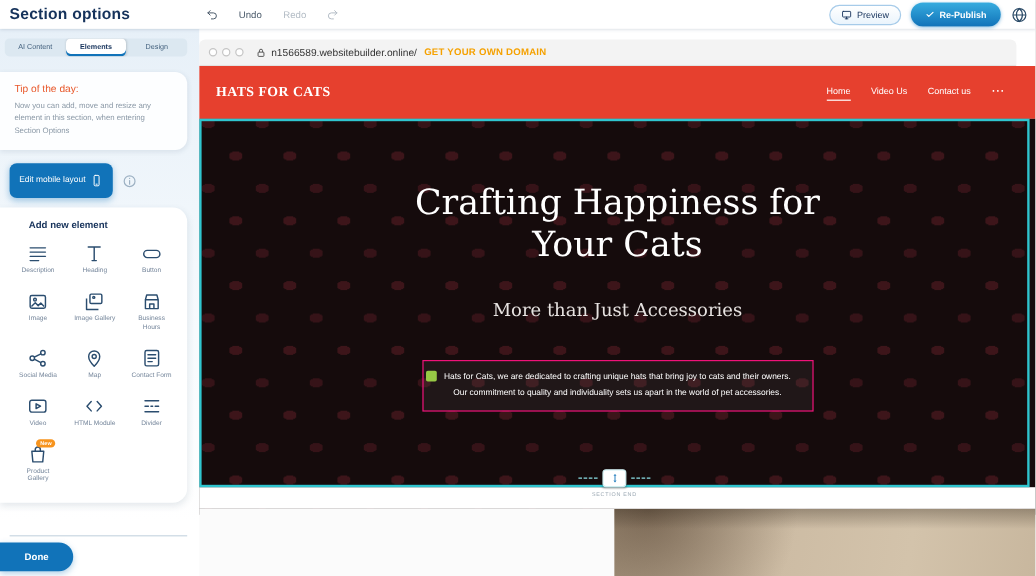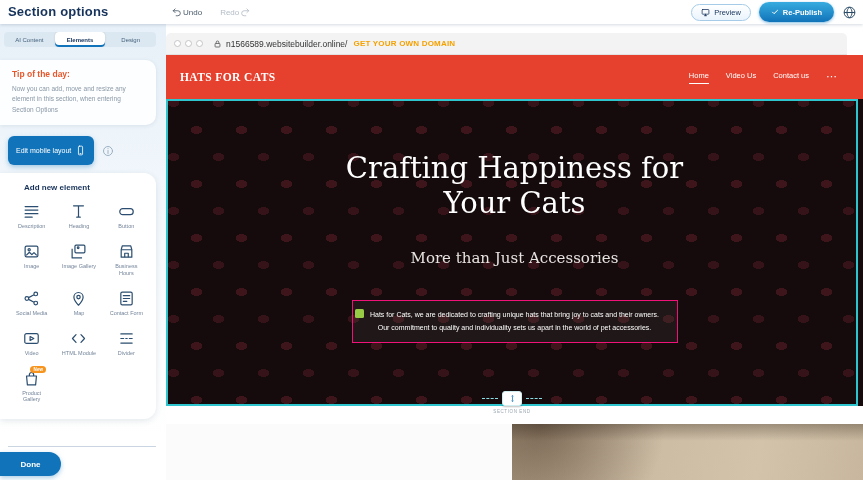--- a/index.html
+++ b/index.html
@@ -3,38 +3,38 @@
 <meta charset="utf-8">
 <style>
   html,body{margin:0;padding:0;background:#fff;}
   #app{position:relative;width:863px;height:480px;overflow:hidden;font-family:"Liberation Sans",sans-serif;background:#fff;}
   button{font-family:inherit;}
 
   
   .topbar{position:absolute;top:0;left:0;right:0;height:24px;background:#fff;box-shadow:0 1px 3px rgba(20,50,90,.18);z-index:40;}
   .tb-title{position:absolute;left:8px;top:4px;margin:0;font-size:13px;font-weight:700;color:#15325b;letter-spacing:.2px;}
   .history{position:absolute;left:172px;top:0;height:24px;display:flex;align-items:center;gap:18px;}
-  .hist-btn{display:flex;align-items:center;gap:1px;background:none;border:0;padding:0;font-size:8px;color:#4a5a6a;cursor:pointer;text-align:center;}
+  .hist-btn{display:flex;align-items:center;gap:17px;background:none;border:0;padding:0;font-size:8px;color:#4a5a6a;cursor:pointer;text-align:center;}
   .hist-btn svg{width:10px;height:10px;}
   .hist-btn.disabled{color:#b3bcc5;}
   .tb-right{position:absolute;right:6px;top:0;height:24px;display:flex;align-items:center;gap:8px;}
   .preview-btn{display:flex;align-items:center;gap:4px;height:17px;padding:0 9px;border:1px solid #a6cbe9;border-radius:9px;background:linear-gradient(#ffffff,#eaf4fc);font-size:7.5px;color:#15325b;cursor:pointer;margin-left:40px;}
   .preview-btn svg{width:9px;height:9px;}
   .republish-btn{display:flex;align-items:center;gap:4px;height:20px;padding:0 12px;border:0;border-radius:11px;background:linear-gradient(#37acdf,var(--accent-blue,#0e7cc4));color:#fff;font-size:7.5px;font-weight:700;cursor:pointer;box-shadow:0 1px 3px rgba(14,124,196,.5);}
   .republish-btn svg{width:8px;height:8px;}
   .globe-btn{background:none;border:0;padding:0;width:15px;height:15px;color:#2a4a67;cursor:pointer;}
   .globe-btn svg{width:15px;height:15px;}
 
   
   .sidebar{position:absolute;top:24px;left:0;bottom:0;width:166px;background:linear-gradient(#e7f0f8,#f6fafd 55%,#ffffff 90%);z-index:30;}
   .tabs{display:flex;margin:8px 10px 0 4px;background:#dce8f1;border-radius:4px;height:15px;overflow:hidden;}
   .tab{flex:1;border:0;background:transparent;font-size:6px;color:#44617e;display:flex;align-items:center;justify-content:center;padding:0;cursor:pointer;}
   .tab.active{background:#fff;border-radius:4px;box-shadow:inset 0 -2px 0 var(--accent-blue,#1173b9),0 0 2px rgba(0,0,0,.15);font-weight:700;color:#15325b;}
   .tip-card{margin-top:13px;width:156px;box-sizing:border-box;background:#fdfeff;border-radius:0 10px 10px 0;padding:9px 12px 10px 12px;box-shadow:0 1px 4px rgba(40,70,100,.10);}
-  .tip-title{font-size:8.5px;font-weight:700;color:var(--tip-orange,#e8572a);}
+  .tip-title{font-size:8.5px;font-weight:400;color:var(--tip-orange,#e8572a);}
   .tip-body{margin-top:5px;font-size:6.5px;line-height:1.6;color:#8a98a6;}
   .mobile-row{display:flex;align-items:center;margin:11px 0 0 8px;gap:8px;}
   .edit-mobile-btn{display:flex;align-items:center;justify-content:space-between;width:86px;height:29px;padding:0 8px;background:var(--accent-blue,#1173b9);border:0;border-radius:6px;color:#fff;font-size:7px;cursor:pointer;box-shadow:0 2px 5px rgba(17,115,185,.35);text-align:left;box-sizing:border-box;}
   .edit-mobile-btn svg{width:11px;height:13px;flex:none;}
   .info-btn{width:12px;height:12px;border:0;background:none;padding:0;color:#9db1c3;cursor:pointer;}
   .info-btn svg{width:12px;height:12px;}
   .add-card{margin-top:8px;width:156px;box-sizing:border-box;background:#fff;border-radius:0 12px 12px 0;padding:10px 6px 10px 8px;box-shadow:0 2px 6px rgba(40,70,100,.12);}
   .add-title{font-size:8px;font-weight:700;color:#16325a;margin:0 0 4px 16px;}
   .el-grid{display:grid;grid-template-columns:repeat(3,1fr);}
   .el-item{position:relative;display:flex;flex-direction:column;align-items:center;gap:3px;padding:7px 0 6px;background:none;border:0;cursor:pointer;}

